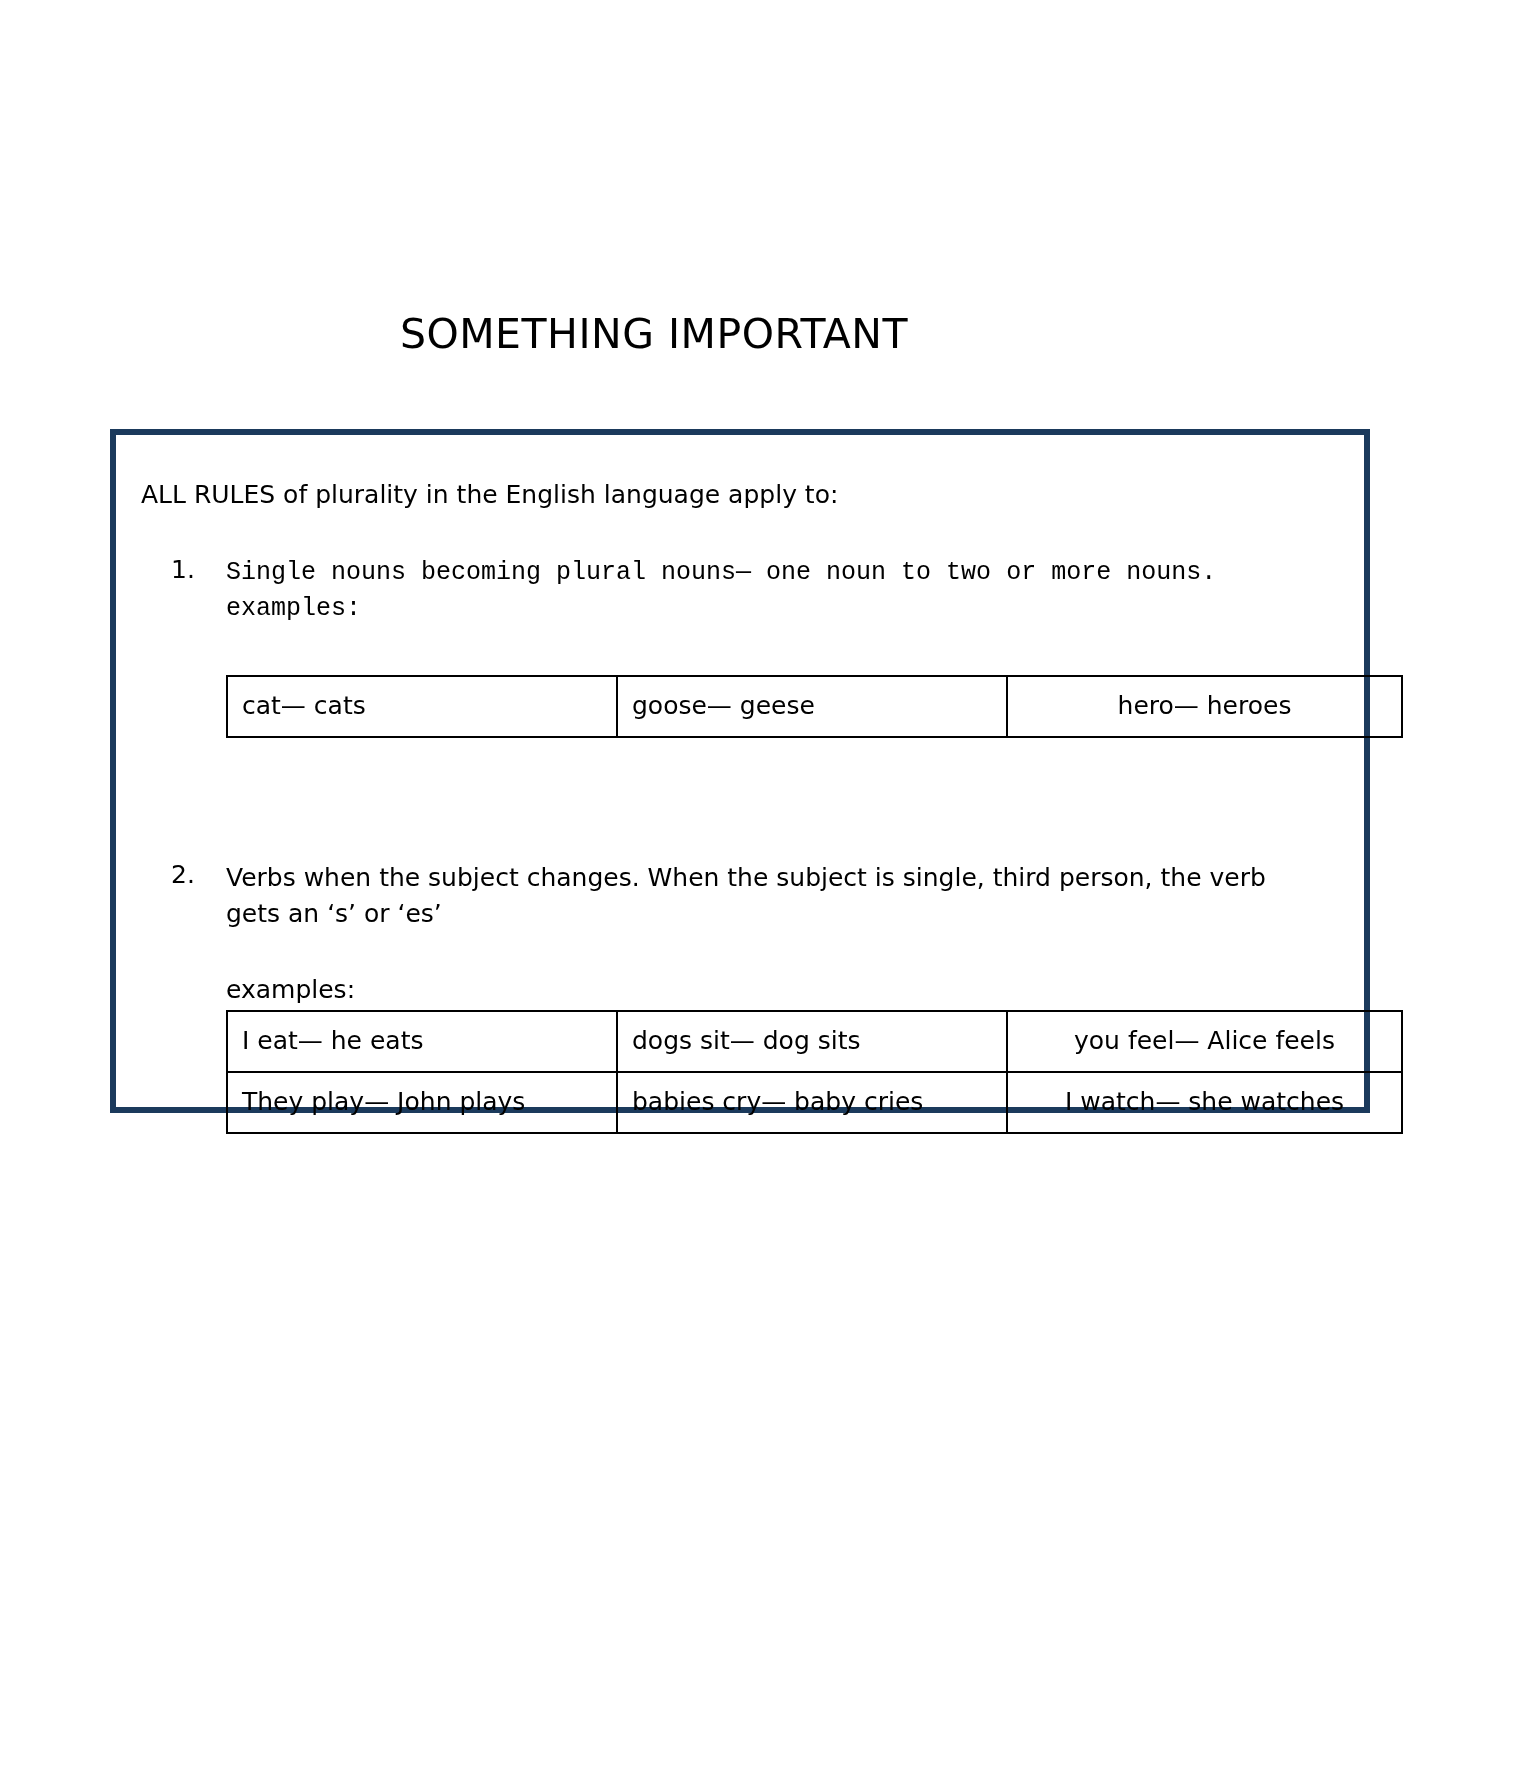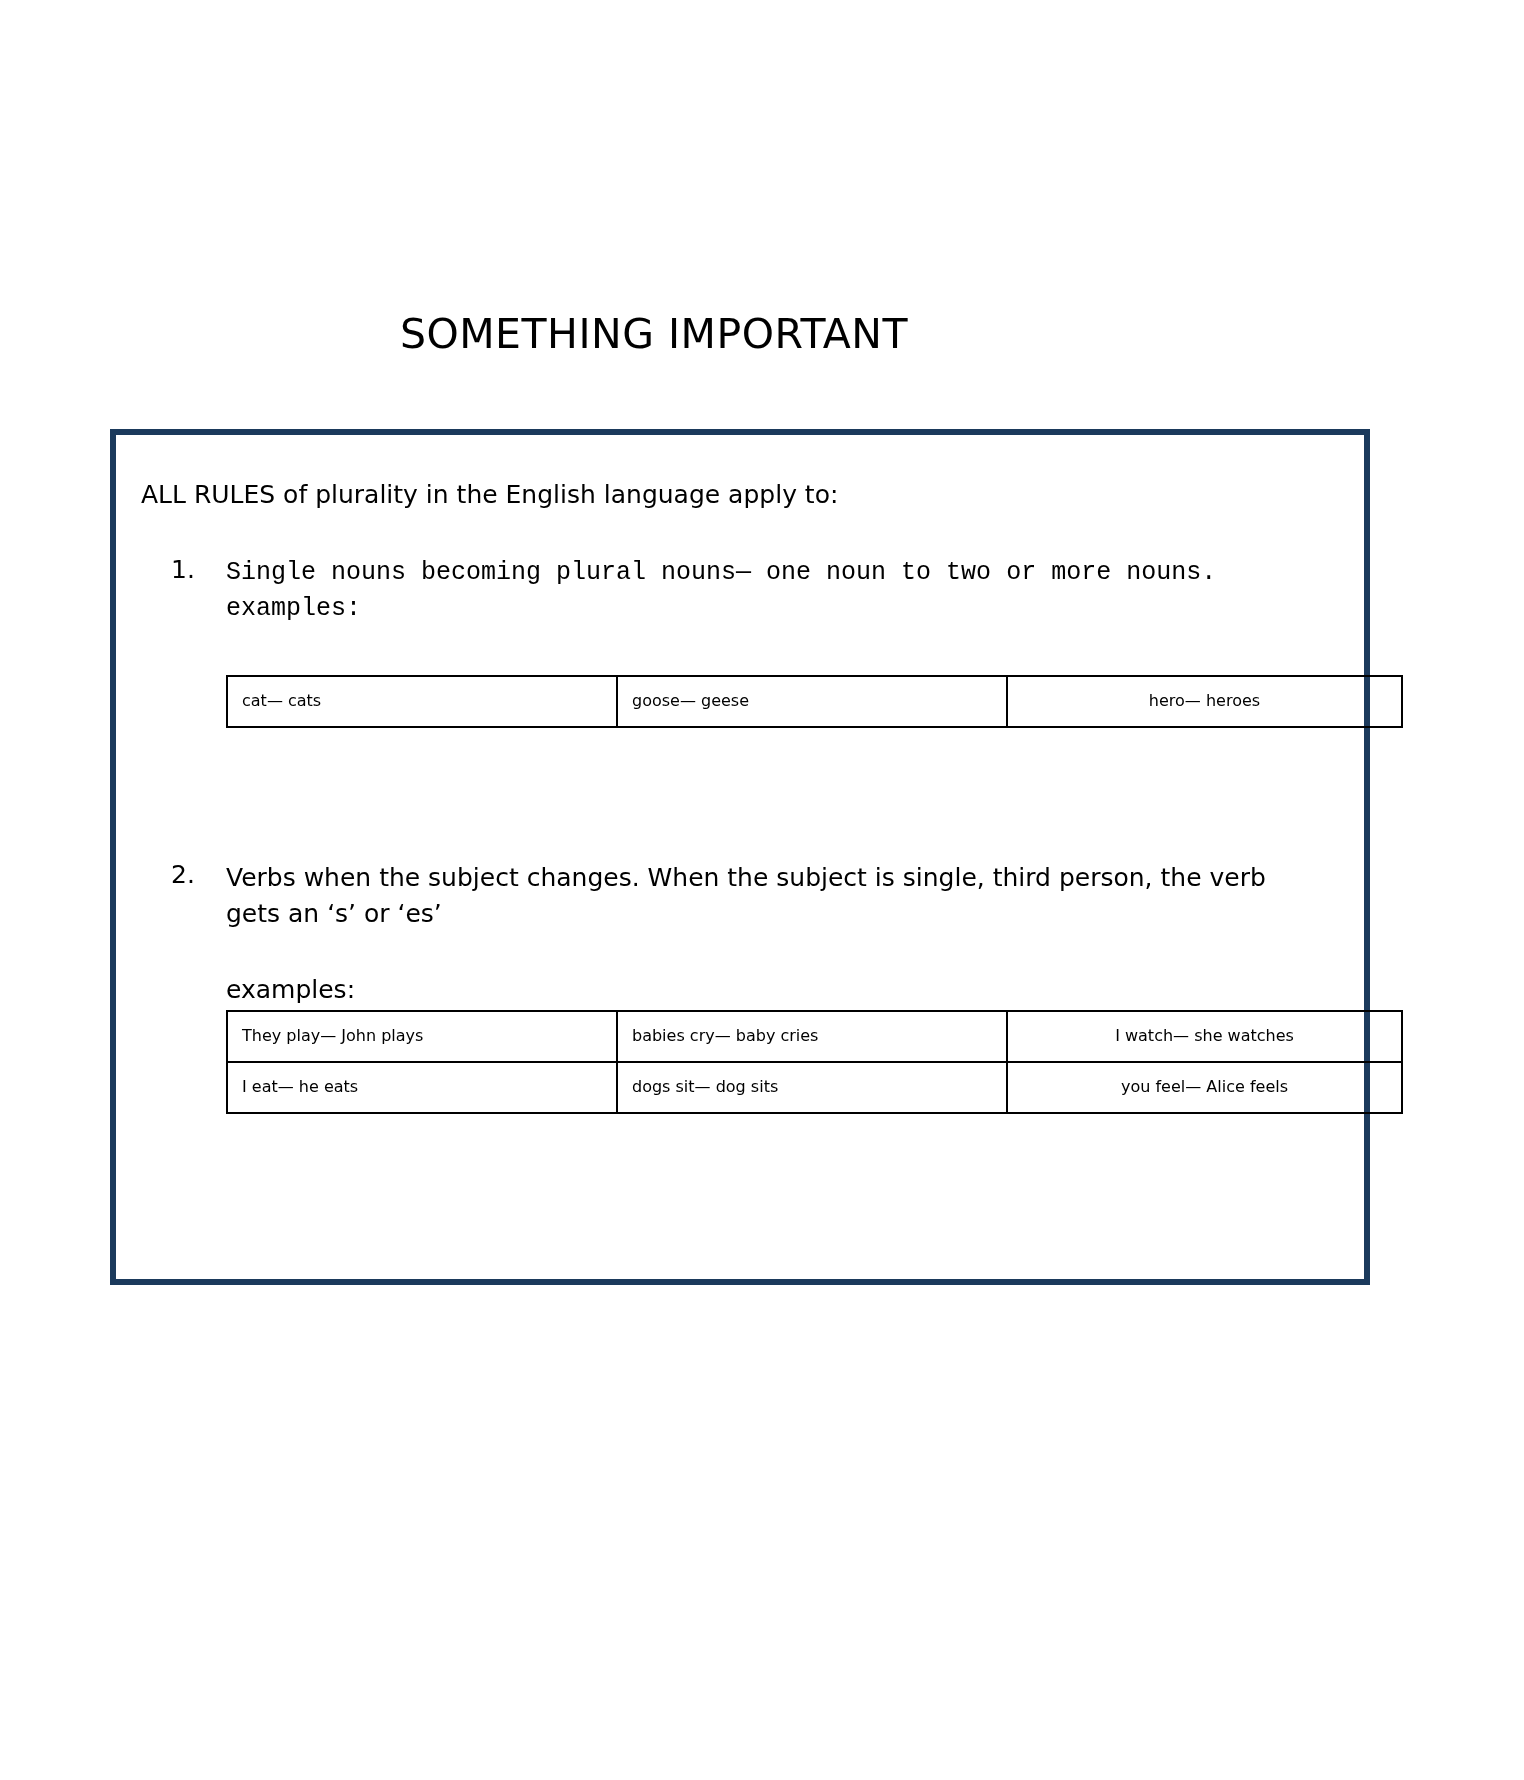--- a/index.html
+++ b/index.html
@@ -31,21 +31,21 @@
     font-size: 41px;
     letter-spacing: 0.5px;
     font-weight: normal;
     color: #000000;
   }
   .content-box {
     position: absolute;
     top: 429px;
     left: 110px;
     width: 1260px;
-    height: 856px;
+    height: 684px;
     border: 6px solid #1b3a5c;
     background: #ffffff;
     box-sizing: border-box;
   }
   .intro {
     position: absolute;
     top: 45px;
     left: 25px;
     font-size: 25px;
     color: #000000;
@@ -73,21 +73,21 @@
 
   table.ex {
     position: absolute;
     left: 110px;
     border-collapse: collapse;
     table-layout: fixed;
     width: 1085px;
   }
   table.ex td {
     border: 2px solid #000000;
-    font-size: 16px;
+    font-size: 25px;
     padding: 14px 14px 16px 14px;
     vertical-align: middle;
     white-space: nowrap;
     margin-left: 9px;
   }
   table.ex td:nth-child(1) { width: 360px; }
   table.ex td:nth-child(2) { width: 360px; }
   table.ex td:nth-child(3) { width: 365px; text-align: center; }
 
   .tbl-1 { top: 240px; }
@@ -118,26 +118,26 @@
     </table>
 
     <div class="num" style="top:425px;">2.</div>
     <div class="item-text" style="top:425px;">Verbs when the subject changes. When the subject is single, third person, the verb gets an ‘s’ or ‘es’</div>
 
     <div class="examples-label ex2-label">examples:</div>
 
     <table class="ex tbl-2">
       <tbody>
         <tr>
+          <td>I eat— he eats</td>
+          <td>dogs sit— dog sits</td>
+          <td>you feel— Alice feels</td>
+        </tr>
+        <tr>
           <td>They play— John plays</td>
           <td>babies cry— baby cries</td>
           <td>I watch— she watches</td>
-        </tr>
-        <tr>
-          <td>I eat— he eats</td>
-          <td>dogs sit— dog sits</td>
-          <td>you feel— Alice feels</td>
         </tr>
       </tbody>
     </table>
 
   </div>
 </div>
 
 </body></html>

